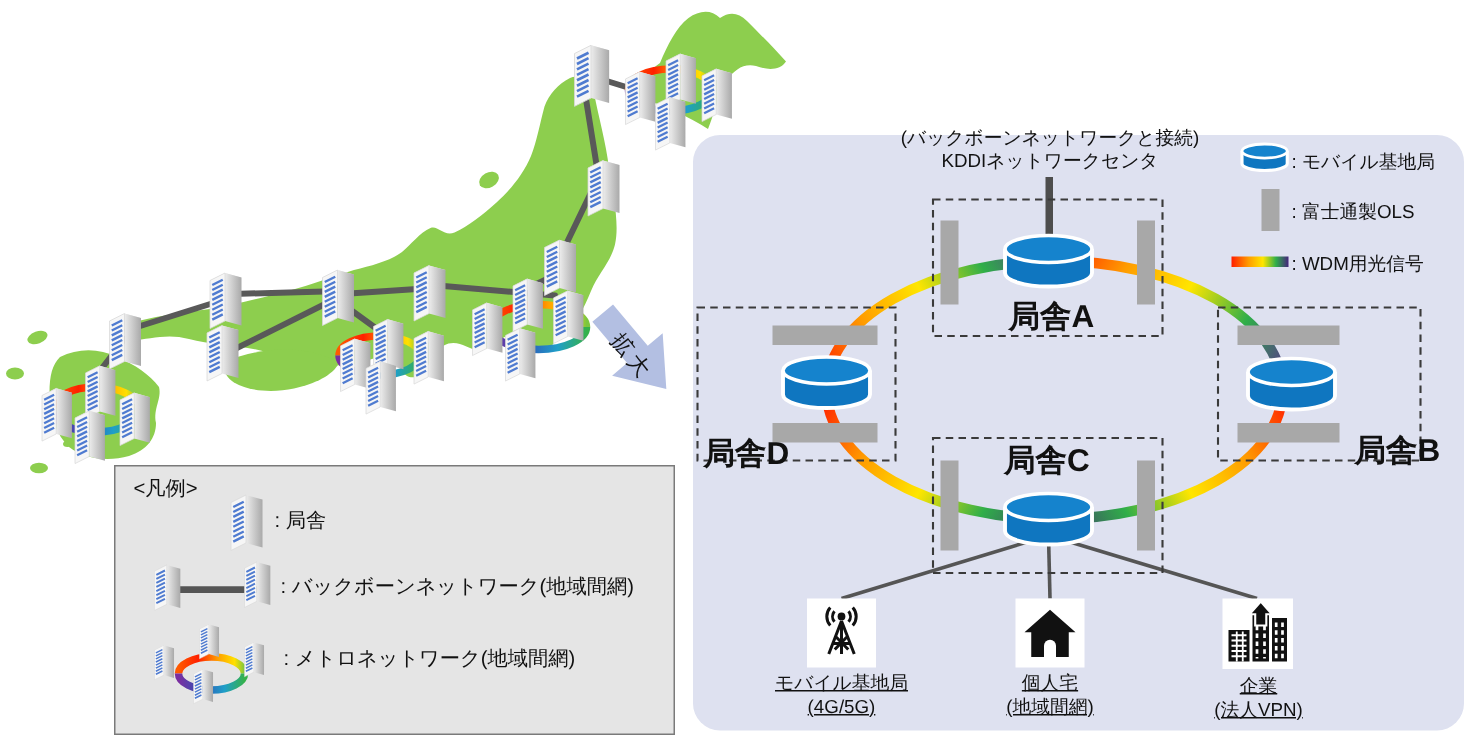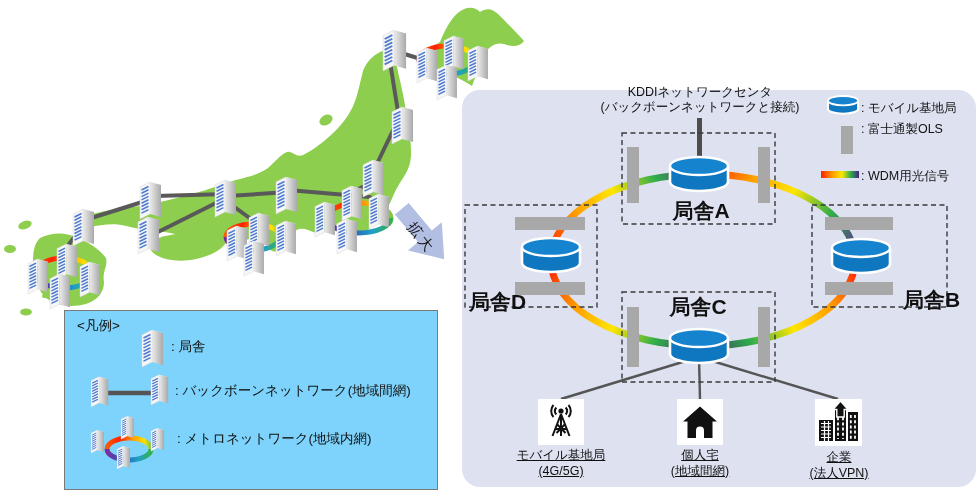--- a/index.html
+++ b/index.html
@@ -10,22 +10,22 @@
   #map-gfx{position:absolute;left:0;top:0;z-index:1;}
   #panel{position:absolute;left:462px;top:90px;width:514px;height:397px;
          background:#dee1f0;border-radius:18px;z-index:2;}
   #diag-gfx{position:absolute;left:0;top:0;z-index:3;}
   .txt{position:absolute;z-index:4;white-space:nowrap;}
   .center{transform:translateX(-50%);text-align:center;}
   .t-title{font-size:12.5px;line-height:14.5px;}
   .site-label{font-size:21px;font-weight:700;}
   .leg-label{font-size:12.5px;}
   .ep-label{font-size:12.5px;line-height:15.5px;text-decoration:underline;}
-  #map-legend{position:absolute;left:64px;top:310px;width:372px;height:178px;
-              background:#7dd3fc;border:1.5px solid #7a7a7a;z-index:2;}
+  #map-legend{position:absolute;left:76px;top:310px;width:372px;height:178px;
+              background:#e5e5e5;border:1.5px solid #7a7a7a;z-index:2;}
   .ml-title{position:absolute;left:12px;top:6px;font-size:13.5px;}
   .ml-text{position:absolute;font-size:13.5px;}
   .expand-text{position:absolute;z-index:4;font-size:14.5px;letter-spacing:3px;
                transform:translate(-50%,-50%) rotate(52deg);}
 </style>
 </head>
 <body>
 
 <div id="stage">
 
@@ -263,26 +263,26 @@
         <rect x="19" y="9" width="11" height="32" fill="#111"></rect>
         <path d="M22,12 v27 M27,12 v27" stroke="#fff" stroke-width="1.8" stroke-dasharray="3,2.2"></path>
         <rect x="32" y="12" width="10" height="29" fill="#111"></rect>
         <path d="M34.8,15 v24 M39,15 v24" stroke="#fff" stroke-width="1.8" stroke-dasharray="3,2.2"></path>
         <polygon points="24.5,1 32,9.5 28.2,9.5 28.2,17 20.8,17 20.8,9.5 17,9.5" fill="#111" stroke="#fff" stroke-width="1.4"></polygon>
       </g>
     </g>
   </svg>
 
   <div class="txt t-title center" style="left:700px;top:85px;">
+    <div>(バックボーンネットワークと接続)</div>
     <div>KDDIネットワークセンタ</div>
-    <div>(バックボーンネットワークと接続)</div>
   </div>
 
   <div class="txt leg-label" style="left:861px;top:100px;">: モバイル基地局</div>
-  <div class="txt leg-label" style="left:861px;top:121px;">: 富士通製OLS</div>
+  <div class="txt leg-label" style="left:861px;top:133px;">: 富士通製OLS</div>
   <div class="txt leg-label" style="left:861px;top:168px;">: WDM用光信号</div>
 
   <div class="txt site-label center" style="left:701px;top:197px;">局舎A</div>
   <div class="txt site-label" style="left:903px;top:286px;">局舎B</div>
   <div class="txt site-label center" style="left:698px;top:293px;">局舎C</div>
   <div class="txt site-label" style="left:469px;top:288px;">局舎D</div>
 
   <div class="txt ep-label center" style="left:561px;top:448px;">
     <div>モバイル基地局</div>
     <div>(4G/5G)</div>
@@ -314,15 +314,15 @@
     <div class="ml-text" style="left:110px;top:71px;">: バックボーンネットワーク(地域間網)</div>
 
     <svg class="abs" style="left:22px;top:102px;" width="84" height="62" viewBox="0 0 84 62">
       <path d="M20,36 A22,11 0 0 1 64,36" fill="none" stroke="url(#mrTop)" stroke-width="5"></path>
       <path d="M20,36 A22,11 0 0 0 64,36" fill="none" stroke="url(#mrBot)" stroke-width="5"></path>
       <use href="#bldg" transform="translate(34,2) scale(0.62)"></use>
       <use href="#bldg" transform="translate(4,16) scale(0.62)"></use>
       <use href="#bldg" transform="translate(64,14) scale(0.62)"></use>
       <use href="#bldg" transform="translate(30,32) scale(0.62)"></use>
     </svg>
-    <div class="ml-text" style="left:112px;top:119px;">: メトロネットワーク(地域内網)</div>
+    <div class="ml-text" style="left:112px;top:119px;">: メトロネットワーク(地域間網)</div>
   </div>
 </div>
 
 </body></html>

